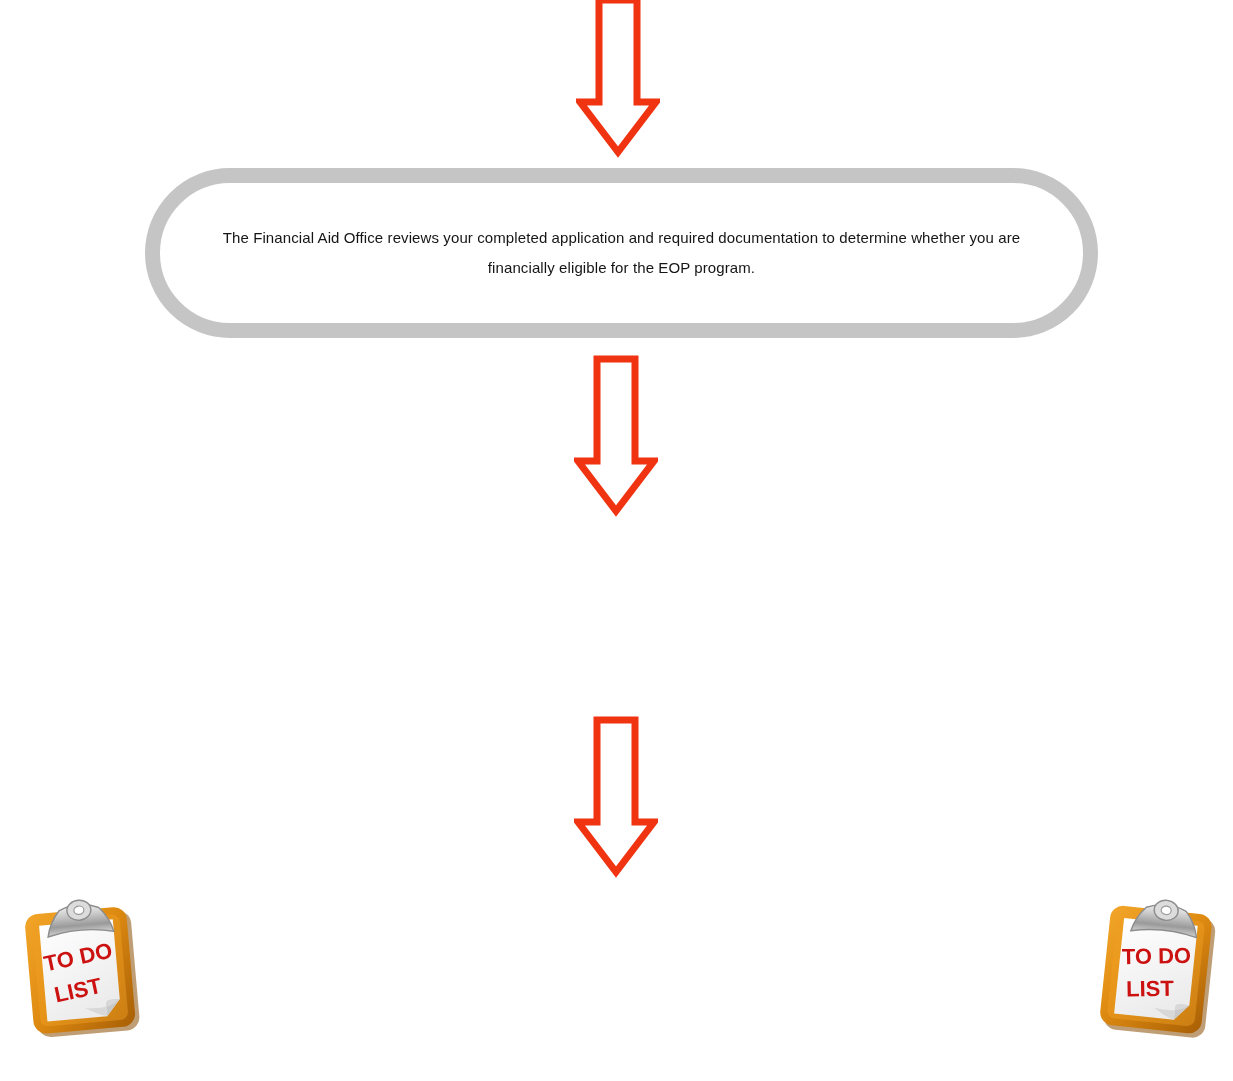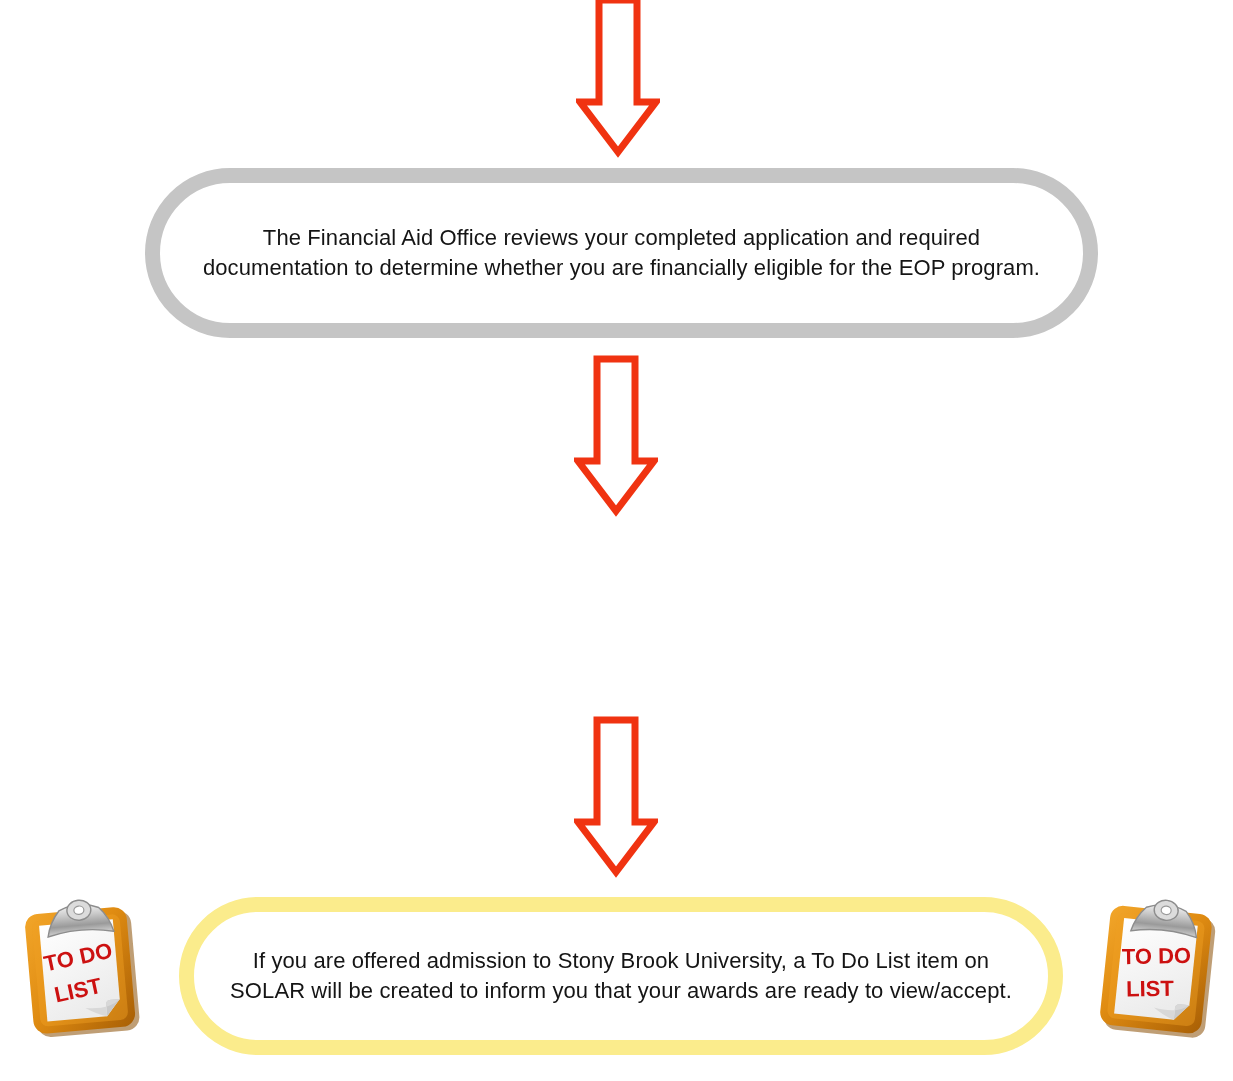--- a/index.html
+++ b/index.html
@@ -24,21 +24,21 @@
     box-sizing: border-box;
     background: #ffffff;
     display: flex;
     align-items: center;
     justify-content: center;
     text-align: center;
   }
   .process-box .box-text {
     display: block;
     color: #151515;
-    font-size: 22px;
+    font-size: 15px;
     line-height: 30px;
     letter-spacing: 0.1px;
     padding: 0 34px;
   }
 
   #box-review {
     left: 145px;
     top: 168px;
     width: 953px;
     height: 170px;
@@ -142,23 +142,20 @@
 
       <path d="M44 13 Q64 4 84 13 Q94 24 97 38 Q64 30 31 38 Q34 24 44 13 Z" fill="url(#clipGradL)" stroke="#8d8d8d" stroke-width="1.4"></path>
       <ellipse cx="64" cy="14" rx="12" ry="10" fill="#dcdcdc" stroke="#8d8d8d" stroke-width="1.4"></ellipse>
       <ellipse cx="64" cy="14" rx="5" ry="4.2" fill="#ffffff" stroke="#9a9a9a" stroke-width="1.2"></ellipse>
 
       <text x="60" y="68" text-anchor="middle" font-family="Liberation Sans, sans-serif" font-size="22" font-weight="bold" fill="#cc1111" transform="rotate(-7 60 68)">TO DO</text>
       <text x="57" y="101" text-anchor="middle" font-family="Liberation Sans, sans-serif" font-size="22" font-weight="bold" fill="#cc1111" transform="rotate(-7 57 101)">LIST</text>
     </svg>
   </div>
 
-  <div class="process-box" id="box-todo">
-    <span class="box-text">If you are offered admission to Stony Brook University, a To Do List item on SOLAR will be created to inform you that your awards are ready to view/accept.</span>
-  </div>
 
   <div class="clipboard" id="clipboard-right">
     <svg viewBox="0 0 128 146" width="128" height="146" aria-hidden="true">
       <defs>
         <linearGradient id="boardGradR" x1="0" y1="0" x2="1" y2="1">
           <stop offset="0%" stop-color="#f2a62a"></stop>
           <stop offset="45%" stop-color="#e08c12"></stop>
           <stop offset="100%" stop-color="#a85f05"></stop>
         </linearGradient>
         <linearGradient id="clipGradR" x1="0" y1="0" x2="0" y2="1">

